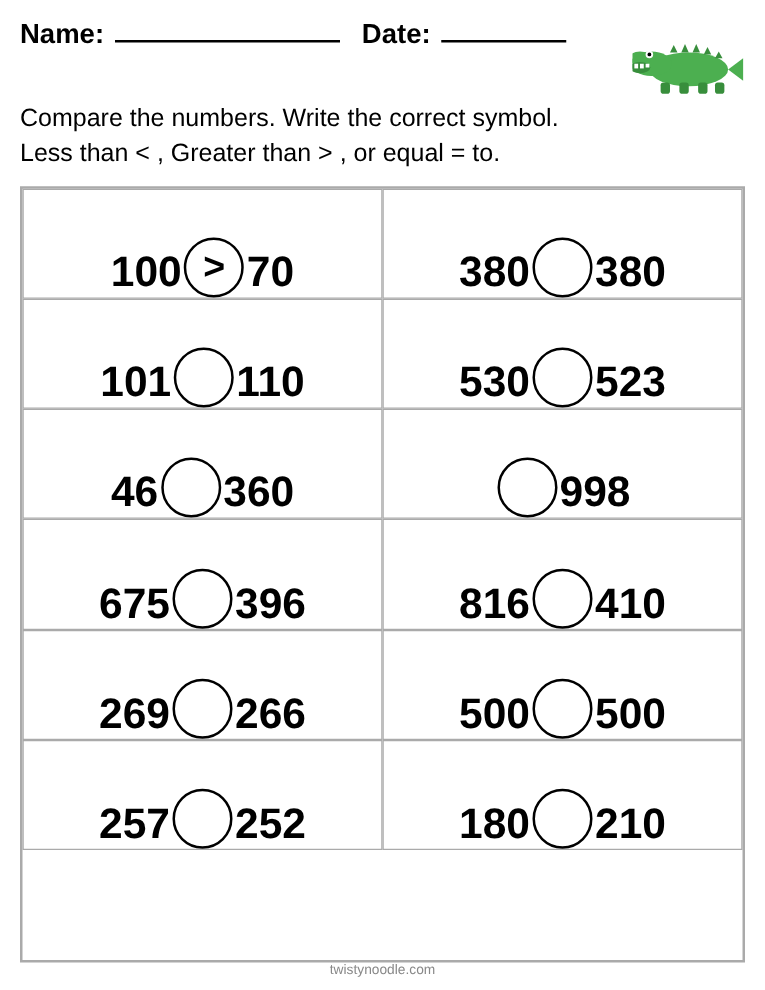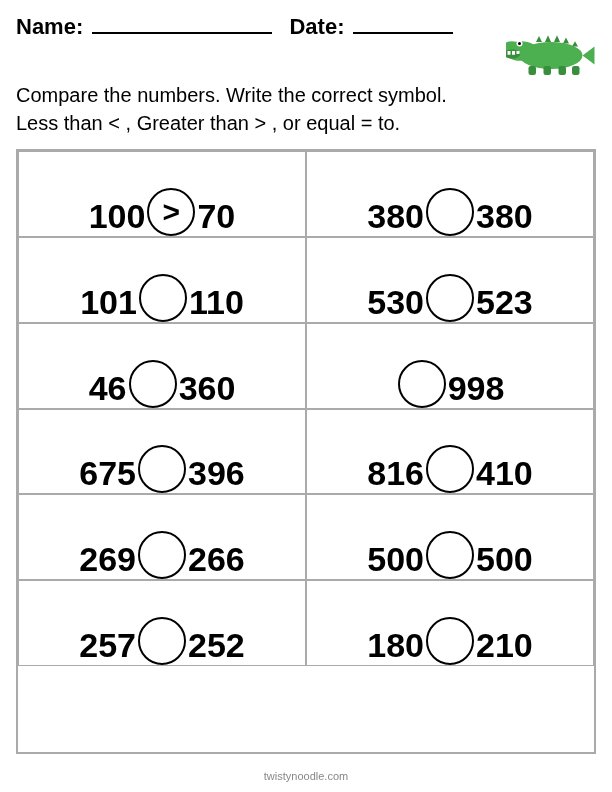--- a/index.html
+++ b/index.html
@@ -82,21 +82,21 @@
       justify-content: center;
       font-size: 30px;
       font-weight: bold;
       flex-shrink: 0;
       margin: 0 2px;
     }
     .footer {
       text-align: center;
       font-size: 11px;
       color: #888;
-      padding-top: 16px;
+      padding-top: 0;
     }
   </style>
 </head>
 <body>
 
 <div class="page">
   <div class="header-row">
     <div>
       <span class="name-date">Name:</span>
       <span class="name-line"></span>

